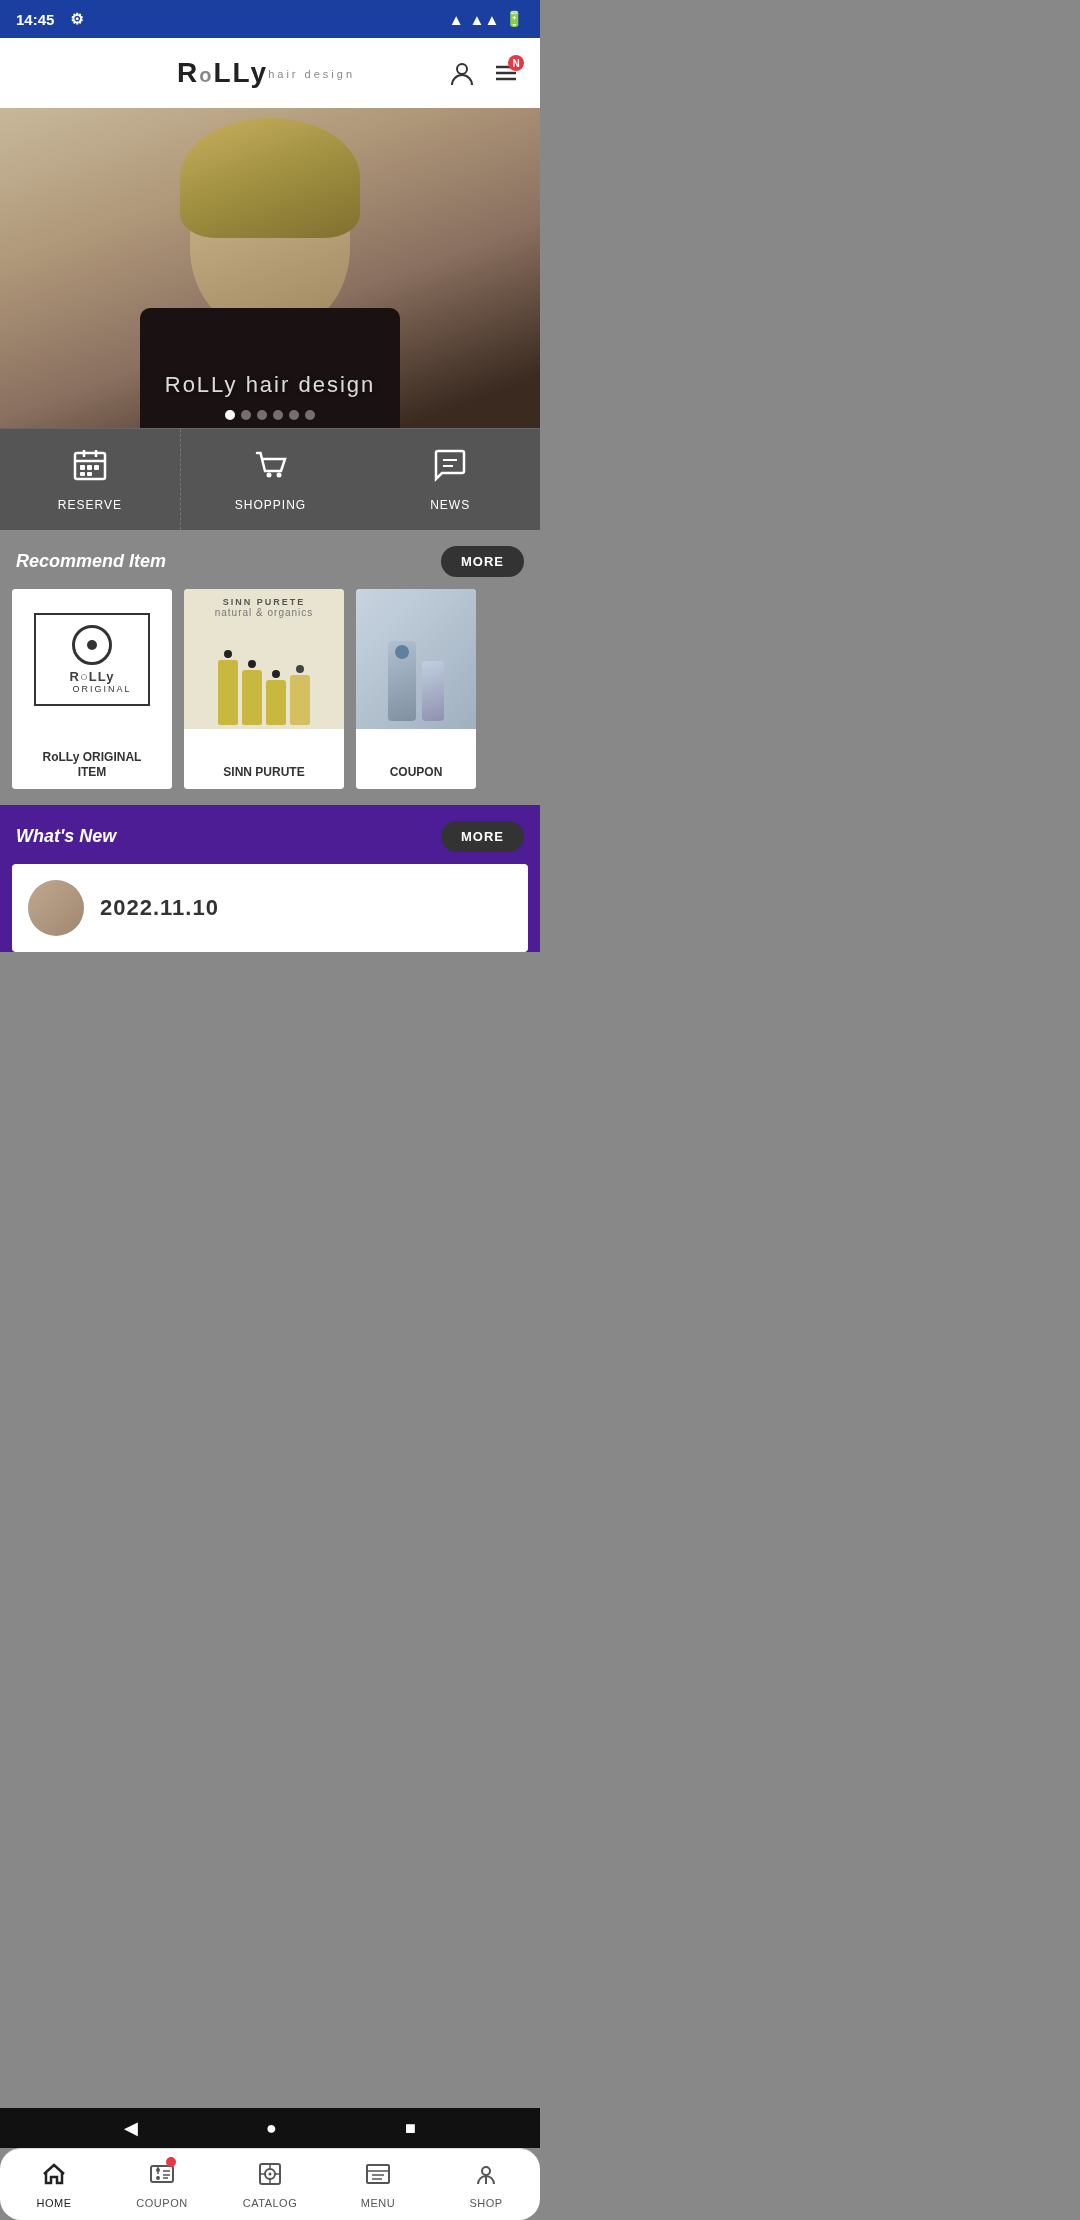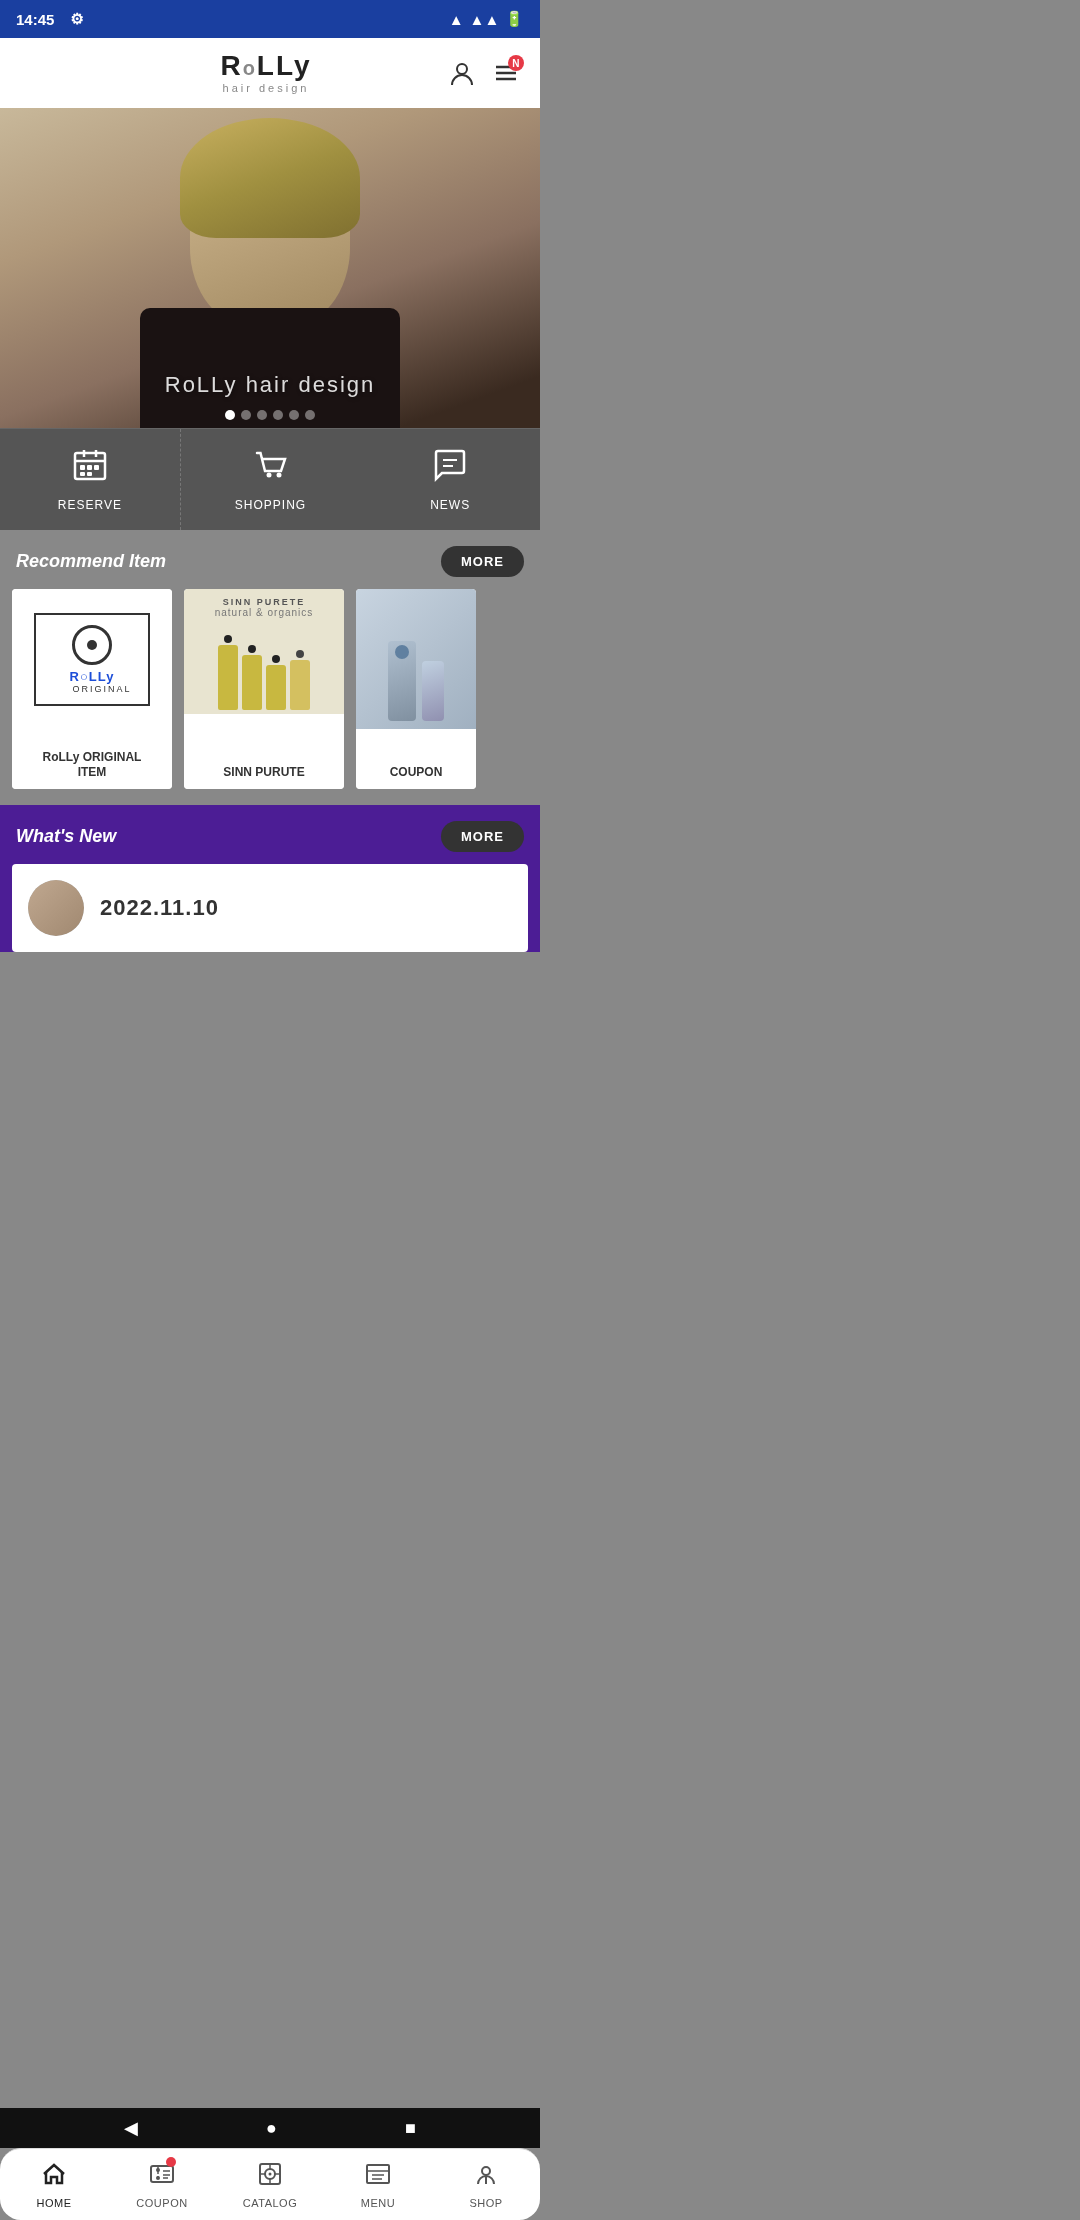--- a/index.html
+++ b/index.html
@@ -32,21 +32,21 @@
     .header {
       background: white;
       display: flex;
       align-items: center;
       justify-content: space-between;
       padding: 10px 20px;
       height: 70px;
     }
     .header-logo {
       display: flex;
-      flex-direction: column;
+      flex-direction: row;
       align-items: center;
       margin-left: 20px;
     }
     .logo-text-main {
       font-size: 28px;
       font-weight: 700;
       letter-spacing: 2px;
       color: #222;
       line-height: 1;
     }
@@ -236,21 +236,21 @@
     }
     .rolly-logo-mini .inner-dot {
       width: 10px; height: 10px;
       border-radius: 50%;
       background: #333;
     }
     .rolly-logo-mini .brand-name {
       font-size: 13px;
       font-weight: 700;
       letter-spacing: 1px;
-      color: #1d4ed8;
+      color: #404040;
     }
     .rolly-logo-mini .brand-sub {
       font-size: 9px;
       letter-spacing: 2px;
       color: #333;
       margin-left: 20px;
     }
     
     .product-img-sinn {
       background: #e8e4d0;
@@ -503,21 +503,21 @@
                 <div class="inner-dot"></div>
               </div>
             <div class="brand-name">R○LLy</div>
             <div class="brand-sub">ORIGINAL</div>
           </div>
         </div>
         <div class="product-card-label">RoLLy ORIGINAL<br>ITEM</div>
       </div>
 
       <div class="product-card">
-        <div class="product-card-img product-img-sinn" style="height:125px">
+        <div class="product-card-img product-img-sinn" style="height:140px">
 
           <div style="position:absolute;top:8px;left:0;right:0;text-align:center;">
             <div style="font-size:9px;letter-spacing:2px;color:#555;font-weight:600;">SINN PURETE</div>
             <div style="font-size:10px;color:#777;letter-spacing:1px;">natural &amp; organics</div>
           </div>
           <div class="bottles-row">
 
             <div style="display:flex;flex-direction:column;align-items:center;">
               <div style="width:8px;height:8px;border-radius:50%;background:#222;margin-bottom:2px;"></div>
               <div style="width:20px;height:65px;background:#c8b840;border-radius:3px 3px 2px 2px;"></div>

